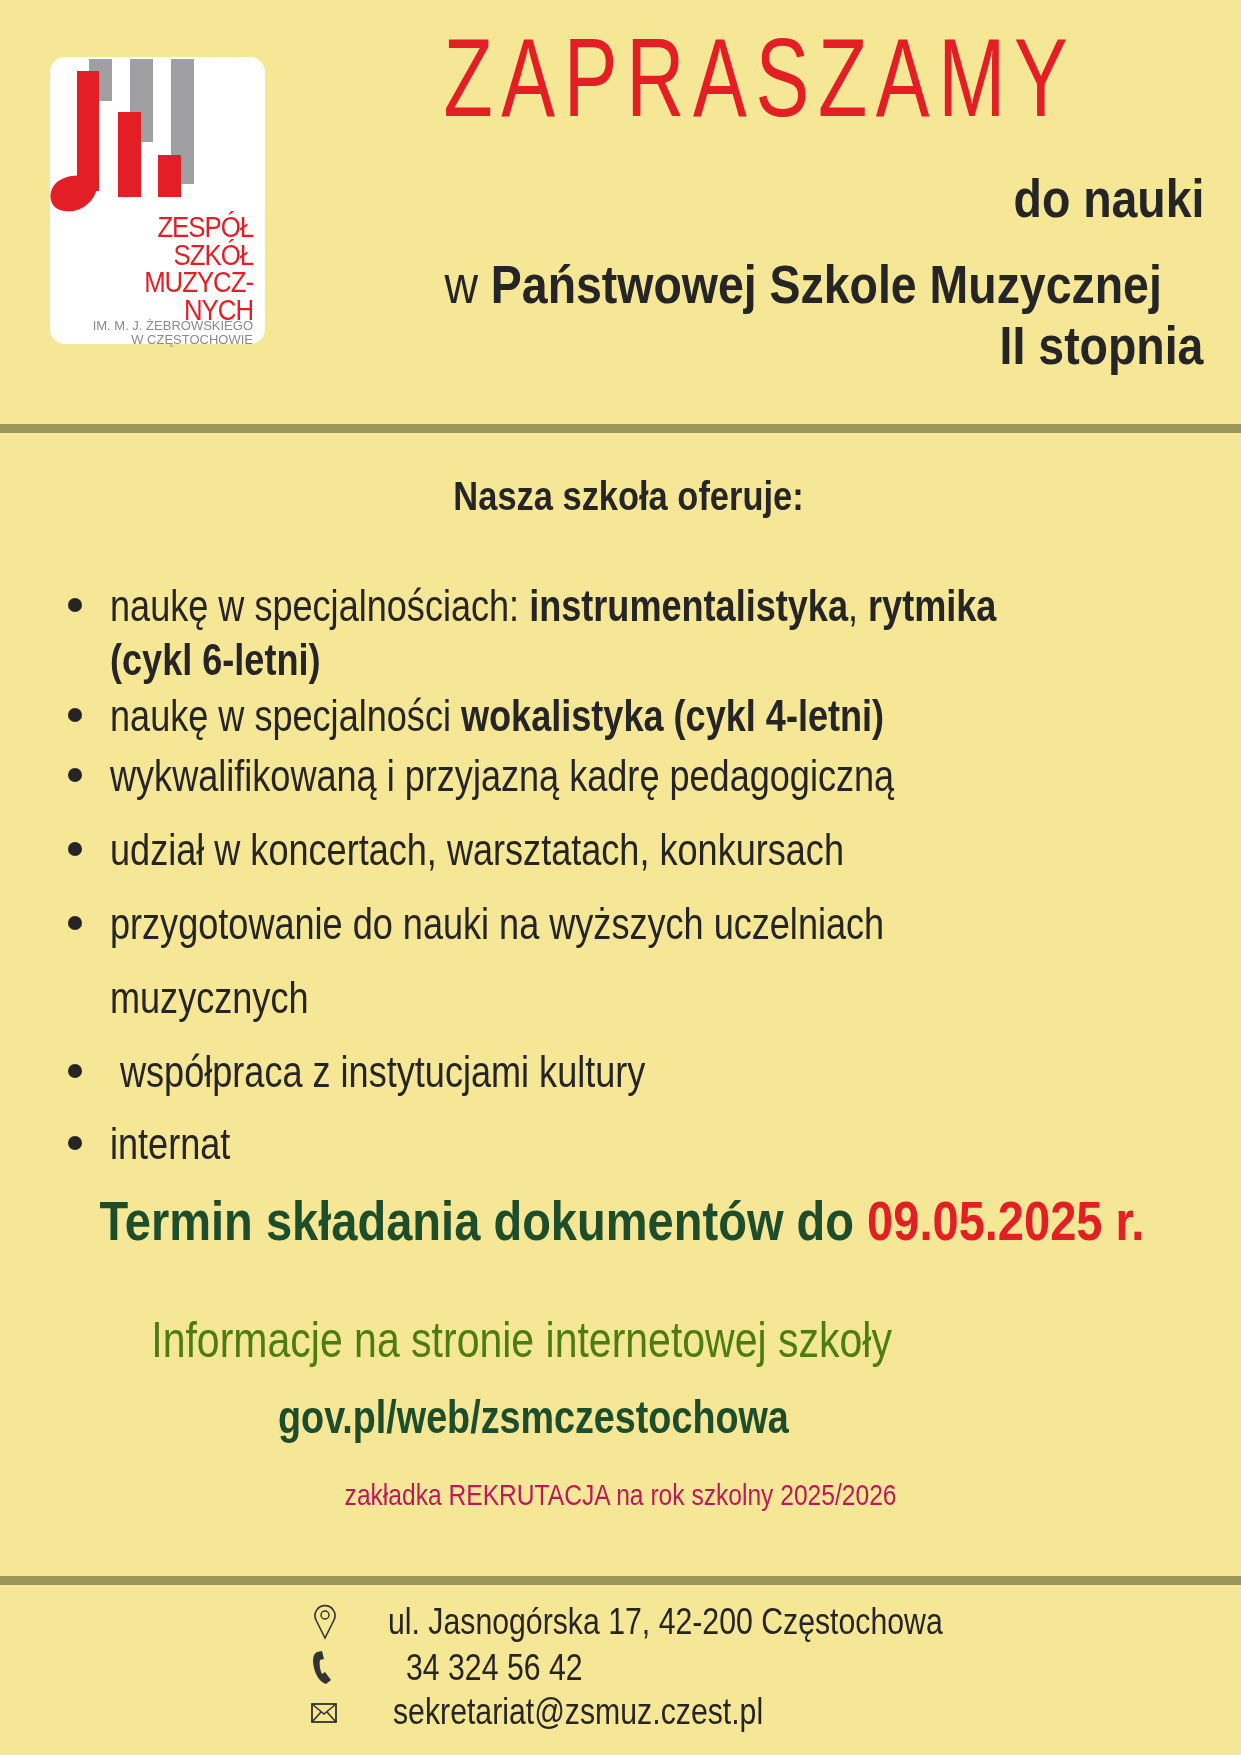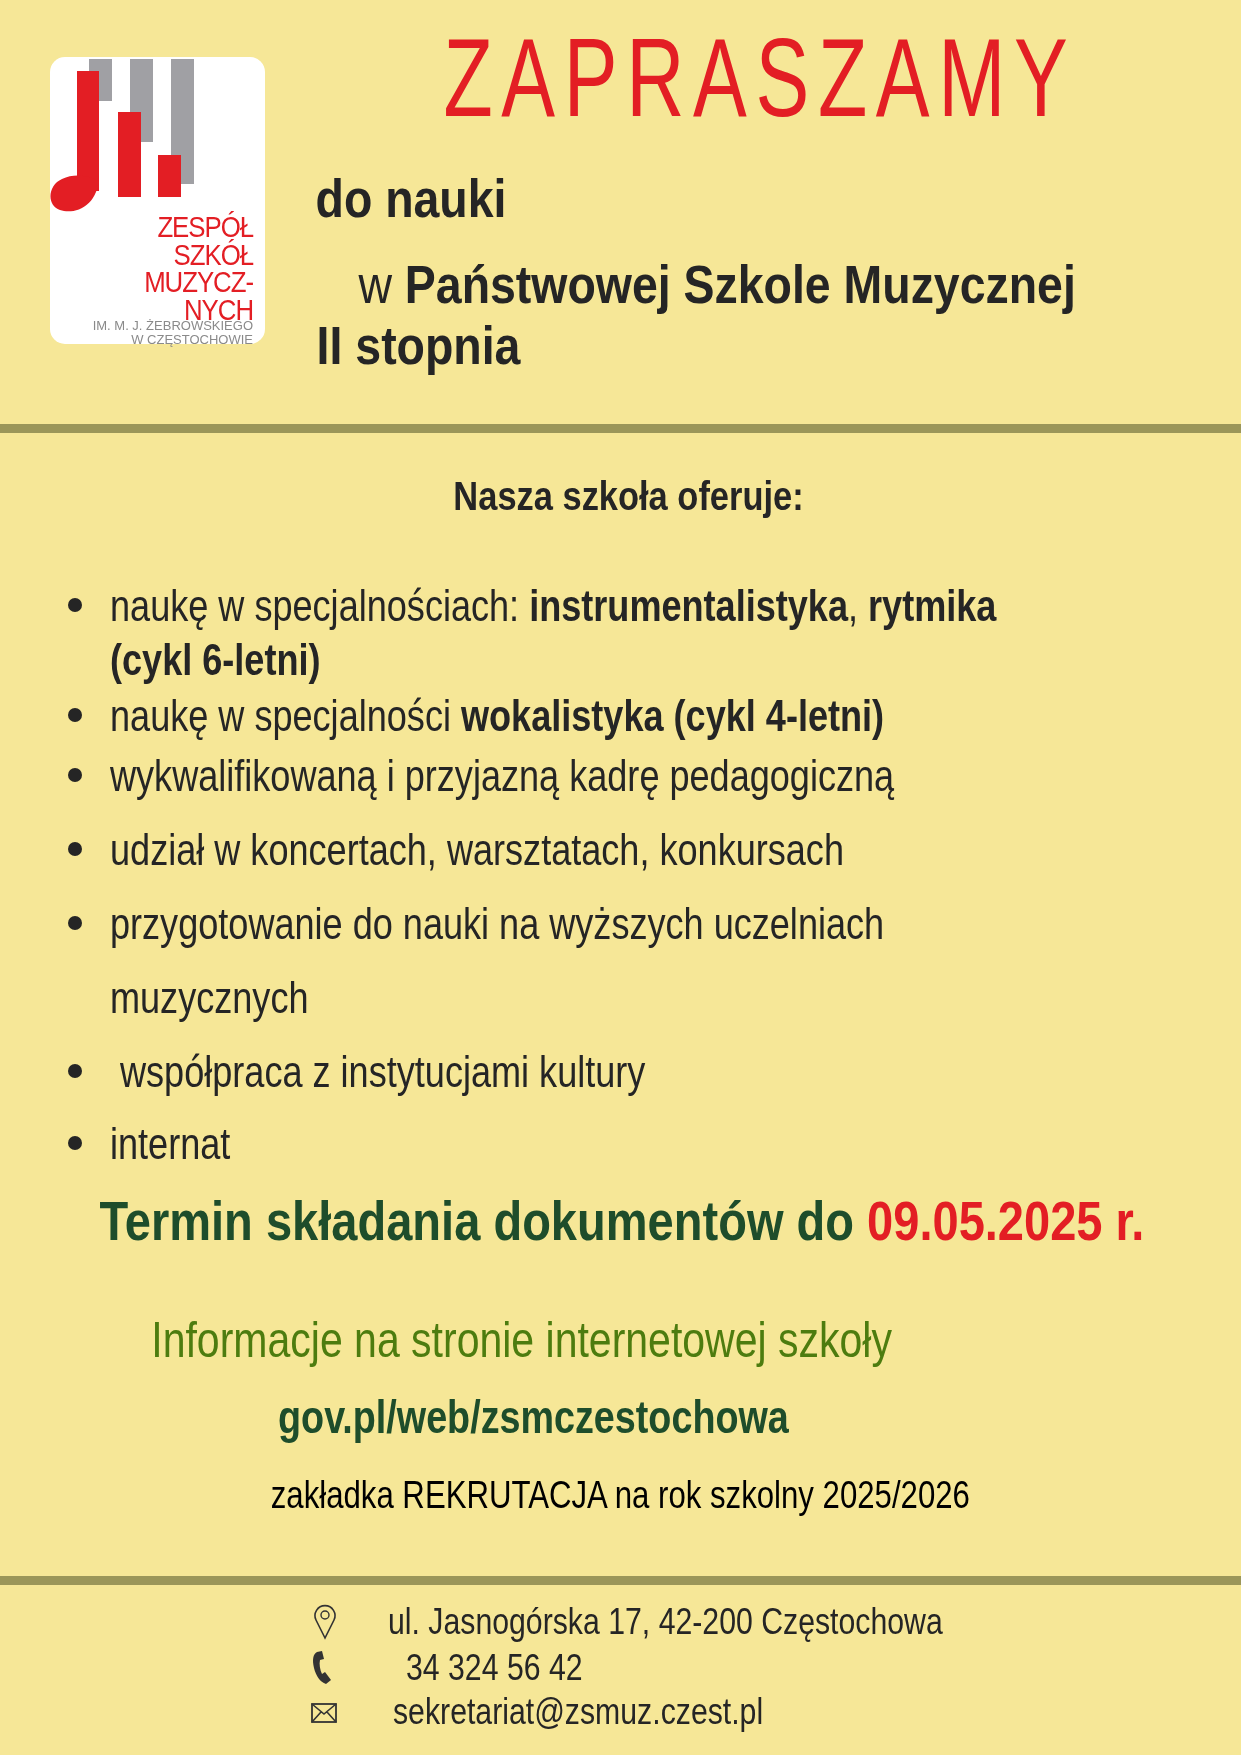--- a/index.html
+++ b/index.html
@@ -47,21 +47,21 @@
       font-size: 112px;
       letter-spacing: 12px;
       font-family: "Liberation Sans", sans-serif;
       line-height: 1;
       transform: scaleX(0.72);
       transform-origin: center top;
       white-space: nowrap;
     }
     .subtitle {
       left: 300px; width: 920px;
-      text-align: left;
+      text-align: right;
       font-size: 54px;
       font-weight: bold;
       color: #252525;
       line-height: 76px;
       white-space: nowrap;
     }
     .subtitle .inner { display: inline-block; transform: scaleX(0.86); transform-origin: center; }
     .normal { font-weight: normal; }
 
     .divider {
@@ -121,21 +121,21 @@
     .website {
       left: 0; width: 1067px; top: 1389px;
       text-align: center;
       font-size: 46px; font-weight: bold; color: #1e4d2b;
       line-height: 56px; white-space: nowrap;
     }
     .website .inner { display: inline-block; transform: scaleX(0.82); }
     .tab-info {
       left: 0; width: 1241px; top: 1470px;
       text-align: center;
-      font-size: 38px; color: #000000;
+      font-size: 30px; color: #be185d;
       line-height: 50px; white-space: nowrap;
     }
     .tab-info .inner { display: inline-block; transform: scaleX(0.82); }
 
     
     .contact {
       position: absolute; left: 310px;
       font-size: 36px; color: #252525; line-height: 44px;
       white-space: nowrap;
     }

